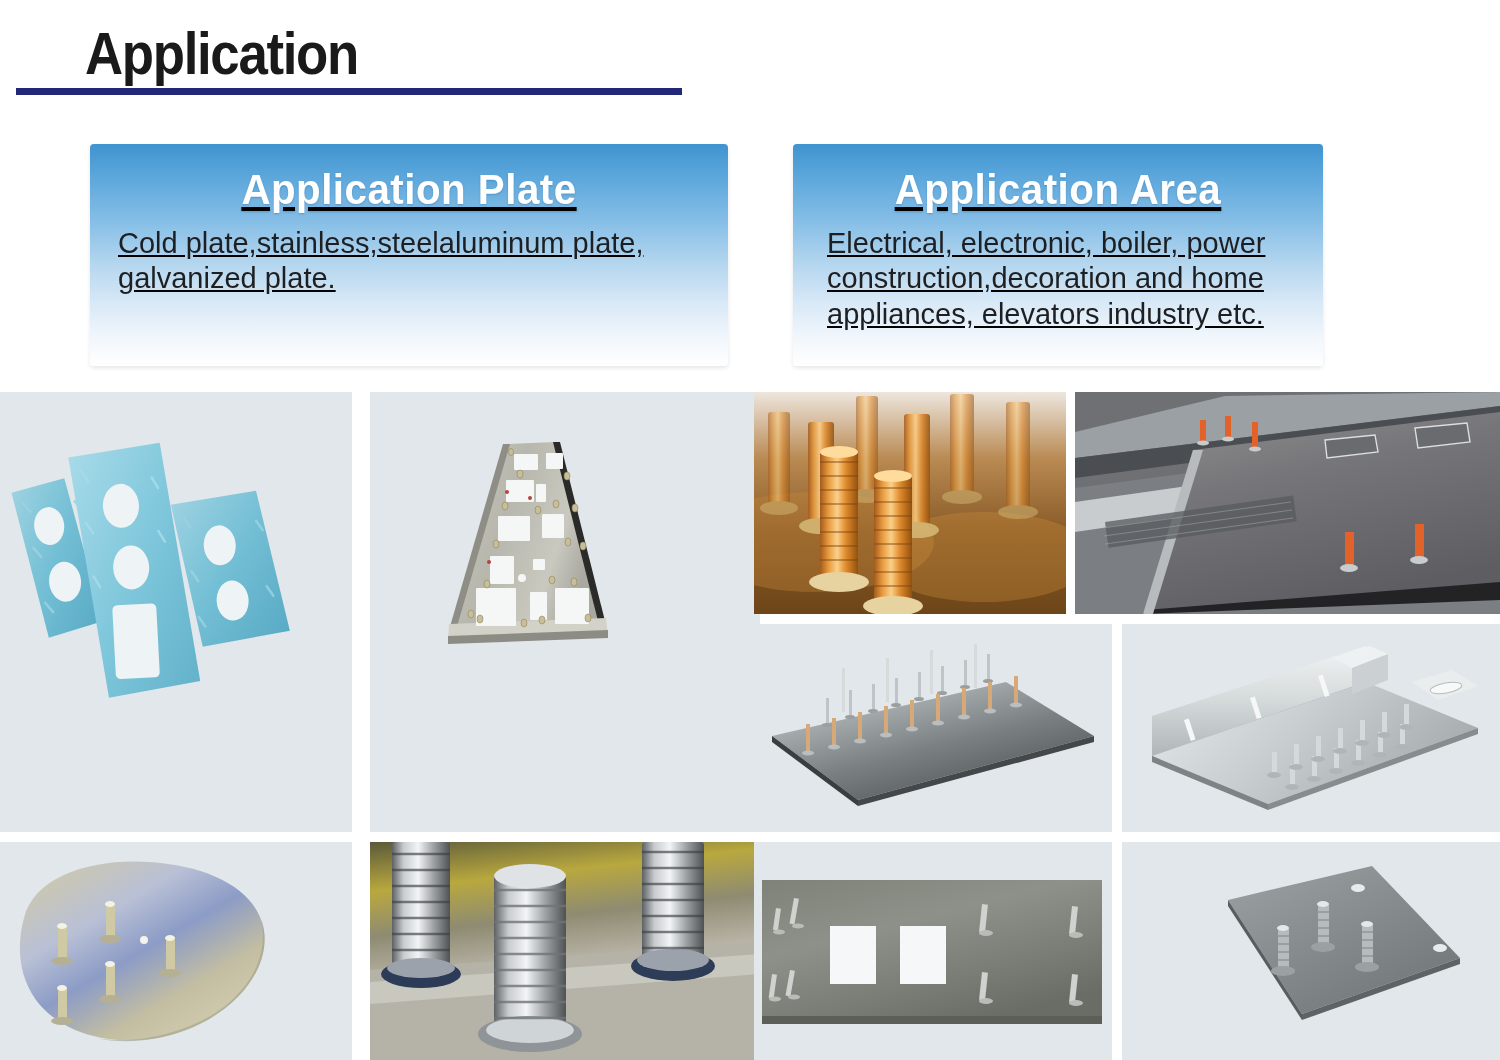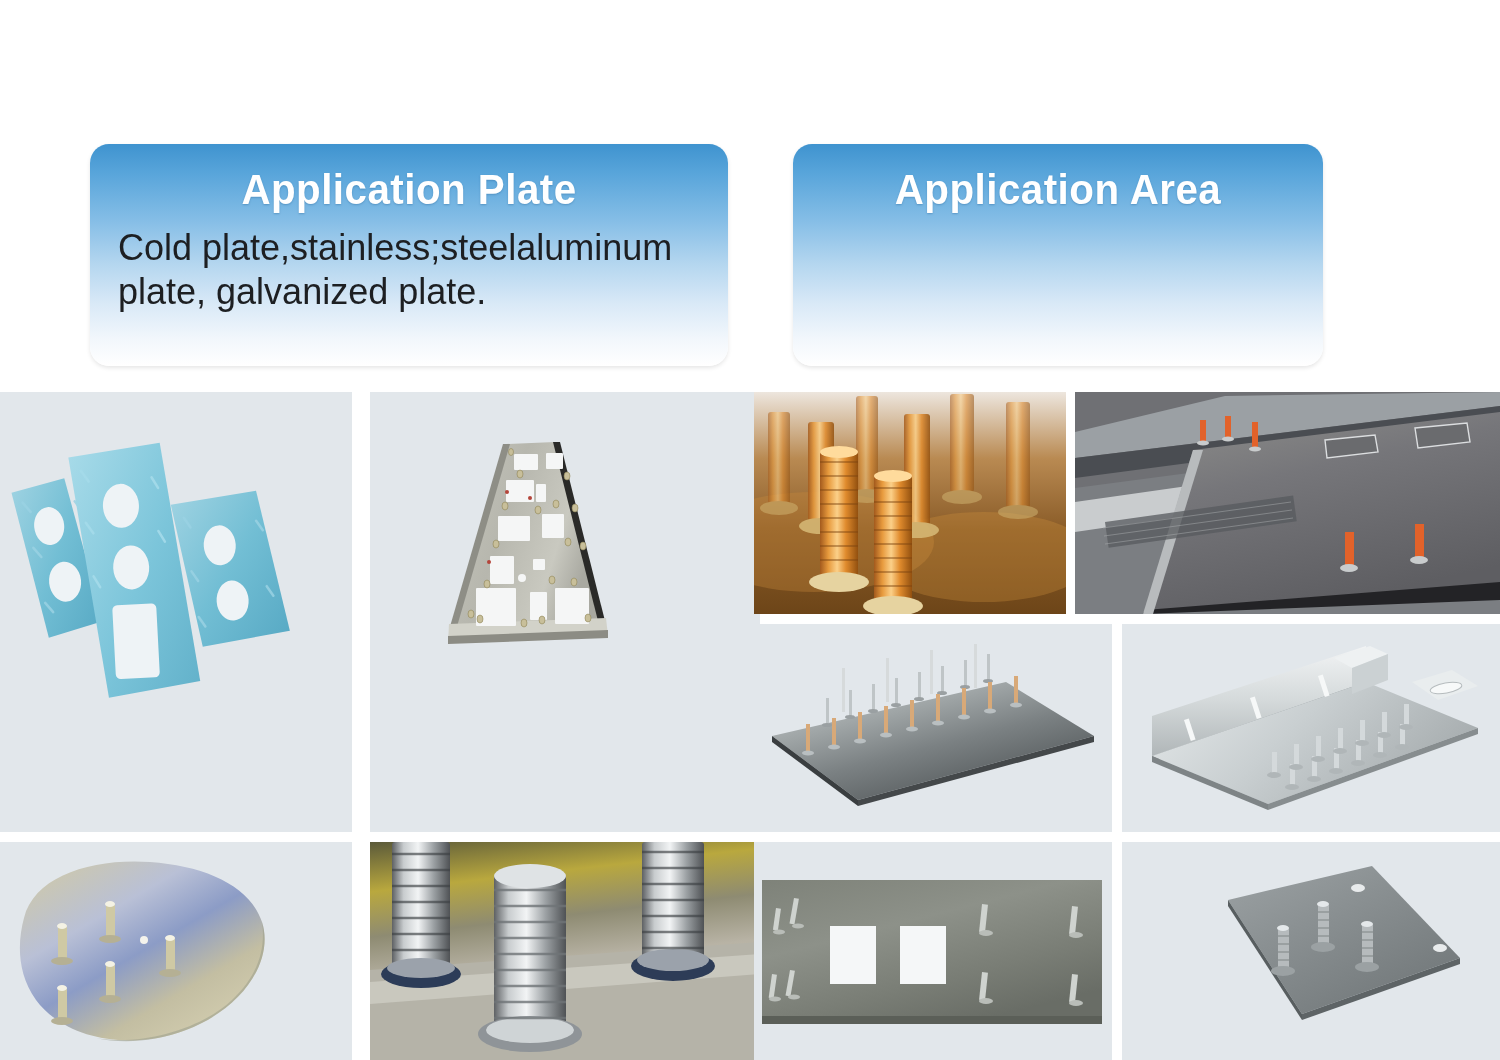--- a/index.html
+++ b/index.html
@@ -20,38 +20,39 @@
     line-height:1;white-space:nowrap;
   }
   .title-rule{
     position:absolute;left:16px;top:88px;width:666px;height:7px;
     background:#232876;
   }
 
   
   .cards{position:absolute;left:0;top:144px;width:1500px;height:222px;}
   .card{
-    position:absolute;top:0;height:222px;border-radius:19px;
+    position:absolute;top:0;height:222px;border-radius:4px;
     background:linear-gradient(to bottom,
        #3f93cf 0%, #5aa6db 14%, #84bde6 34%, #b4d6ef 54%,
        #d9e9f7 72%, #f2f7fc 88%, #ffffff 100%);
     box-shadow:0 2px 4px rgba(0,0,0,0.10);
     overflow:hidden;
+    text-decoration:underline;
   }
   #card-plate{left:90px;width:638px;}
   #card-area{left:793px;width:530px;}
   .card-title{
     text-align:center;color:#ffffff;font-weight:bold;
     font-size:42px;letter-spacing:0.5px;
     margin:24px 0 0 0;line-height:1.05;
     text-shadow:0 1px 2px rgba(30,90,140,0.35);
     transform:scaleX(0.96);
   }
   .card-body{
-    color:#1d1f22;font-size:36px;line-height:1.22;
+    color:#1d1f22;font-size:29px;line-height:1.22;
     margin:14px 0 0 0;padding:0 22px;
     font-weight:400;
   }
   #card-plate .card-body{padding-left:28px;padding-right:10px;}
   #card-area .card-body{padding-left:34px;padding-right:8px;}
 
   
   .gallery{position:absolute;left:0;top:392px;width:1500px;height:668px;}
   .tile{position:absolute;background:#e2e7eb;overflow:hidden;}
   .photo{position:absolute;inset:0;}
@@ -66,30 +67,35 @@
   #tile-curved-plate     {left:0px;    top:450px; width:352px; height:218px;}
   #tile-stud-macro       {left:370px;  top:450px; width:390px; height:218px;}
   #tile-slotted-plate    {left:754px;  top:450px; width:358px; height:218px;}
   #tile-angled-plate     {left:1122px; top:450px; width:378px; height:218px;}
 </style>
 </head>
 <body>
 
 <div class="page">
 
+  <div class="header">
+    <div class="page-title">Application</div>
+    <div class="title-rule"></div>
+  </div>
 
   <div class="cards">
 
     <div class="card" id="card-plate">
       <div class="card-title">Application Plate</div>
       <div class="card-body">Cold plate,stainless;steelaluminum plate, galvanized plate.</div>
     </div>
 
     <div class="card" id="card-area">
       <div class="card-title">Application Area</div>
+      <div class="card-body">Electrical, electronic, boiler, power construction,decoration and home appliances, elevators industry etc.</div>
     </div>
 
   </div>
 
   <div class="gallery">
 
     <div class="tile" id="tile-blue-plates">
       <svg class="photo" viewBox="0 0 352 440" preserveAspectRatio="none">
         <defs>
           <linearGradient id="bp1" x1="0" y1="0" x2="1" y2="1">

